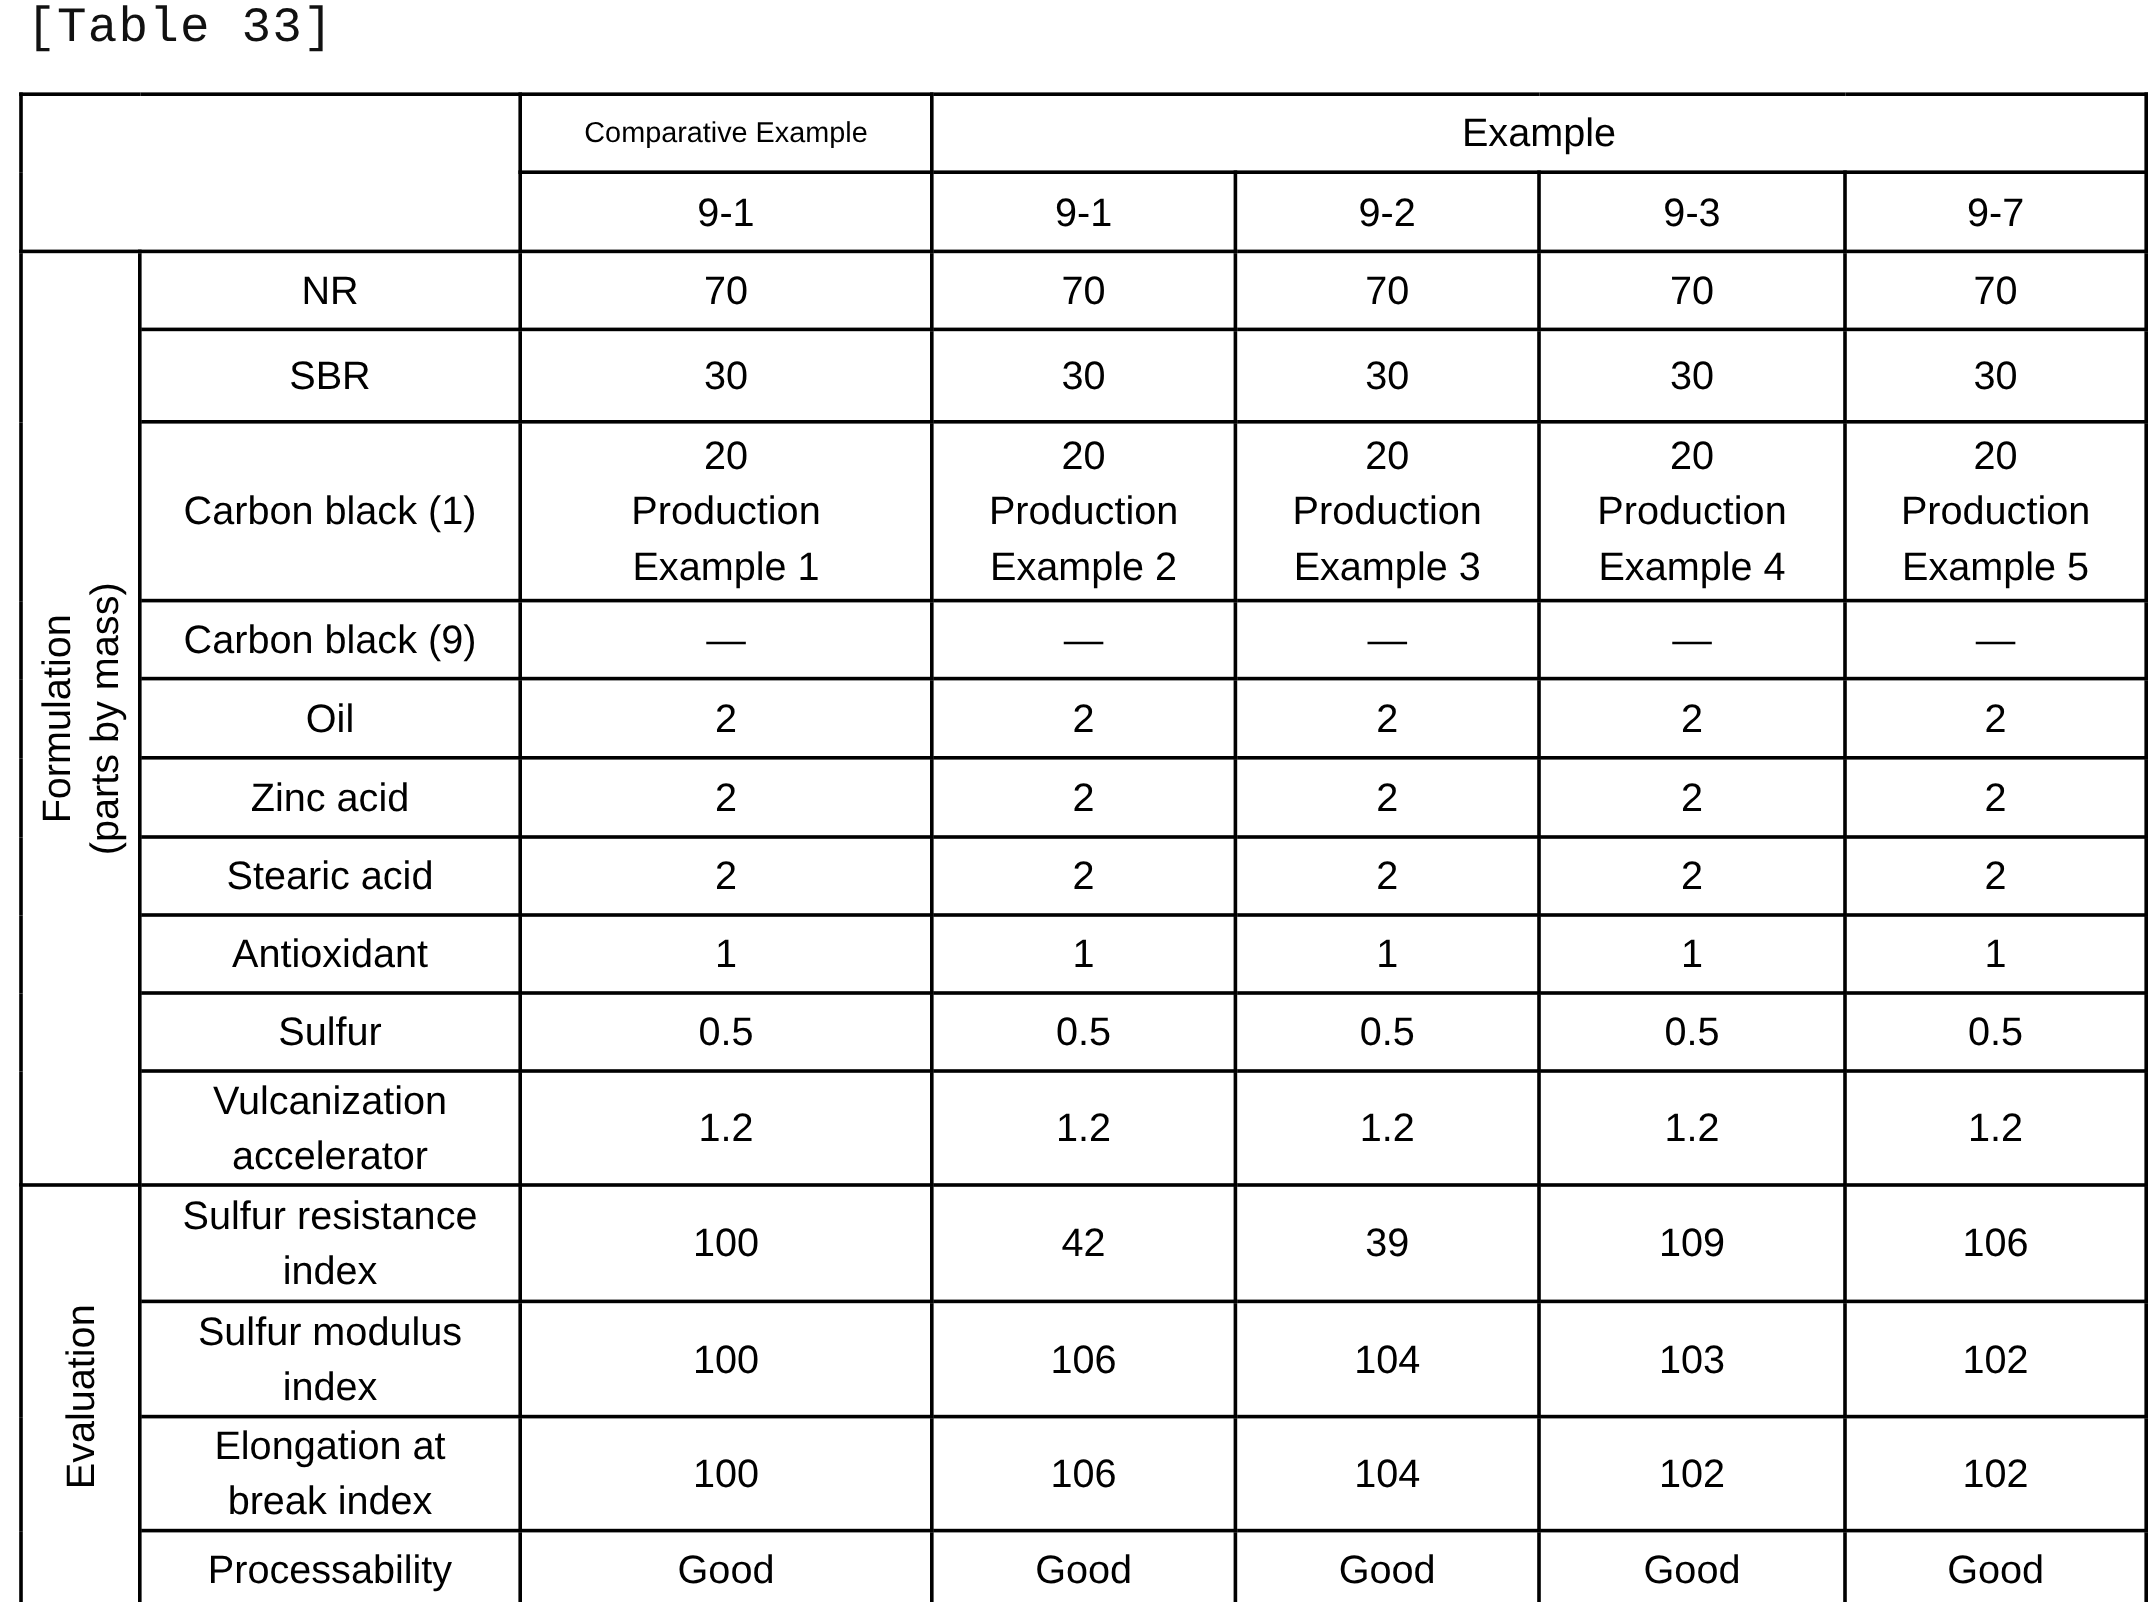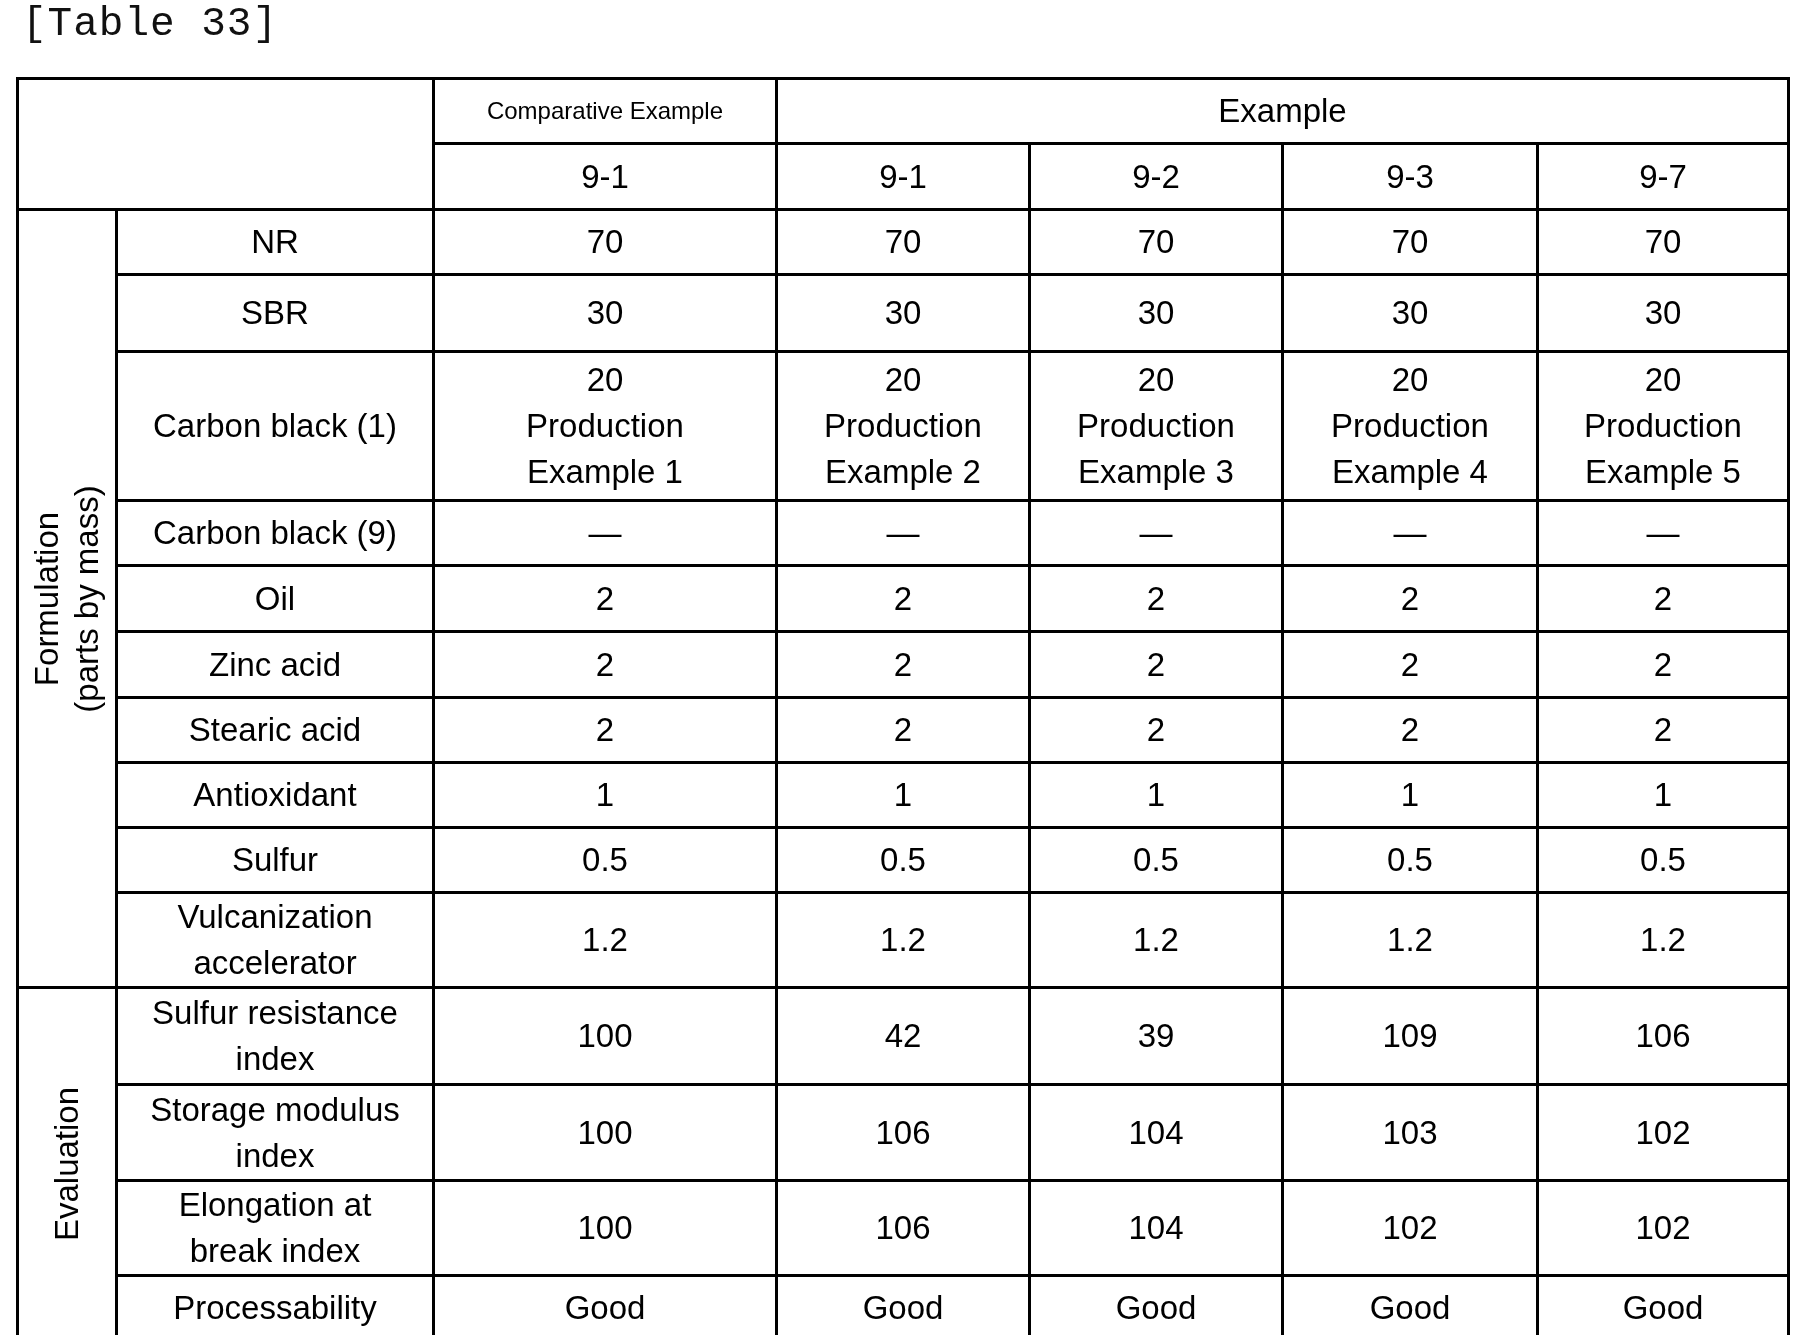--- a/index.html
+++ b/index.html
@@ -162,21 +162,21 @@
       </td>
       <td class="lbl">Sulfur resistance
 index</td>
       <td>100</td>
       <td>42</td>
       <td>39</td>
       <td>109</td>
       <td>106</td>
     </tr>
     <tr style="height:96px">
-      <td class="lbl">Storage modulus
+      <td class="lbl">Sulfur modulus
 index</td>
       <td>100</td>
       <td>106</td>
       <td>104</td>
       <td>103</td>
       <td>102</td>
     </tr>
     <tr style="height:89px">
       <td class="lbl">Elongation at
 break index</td>

